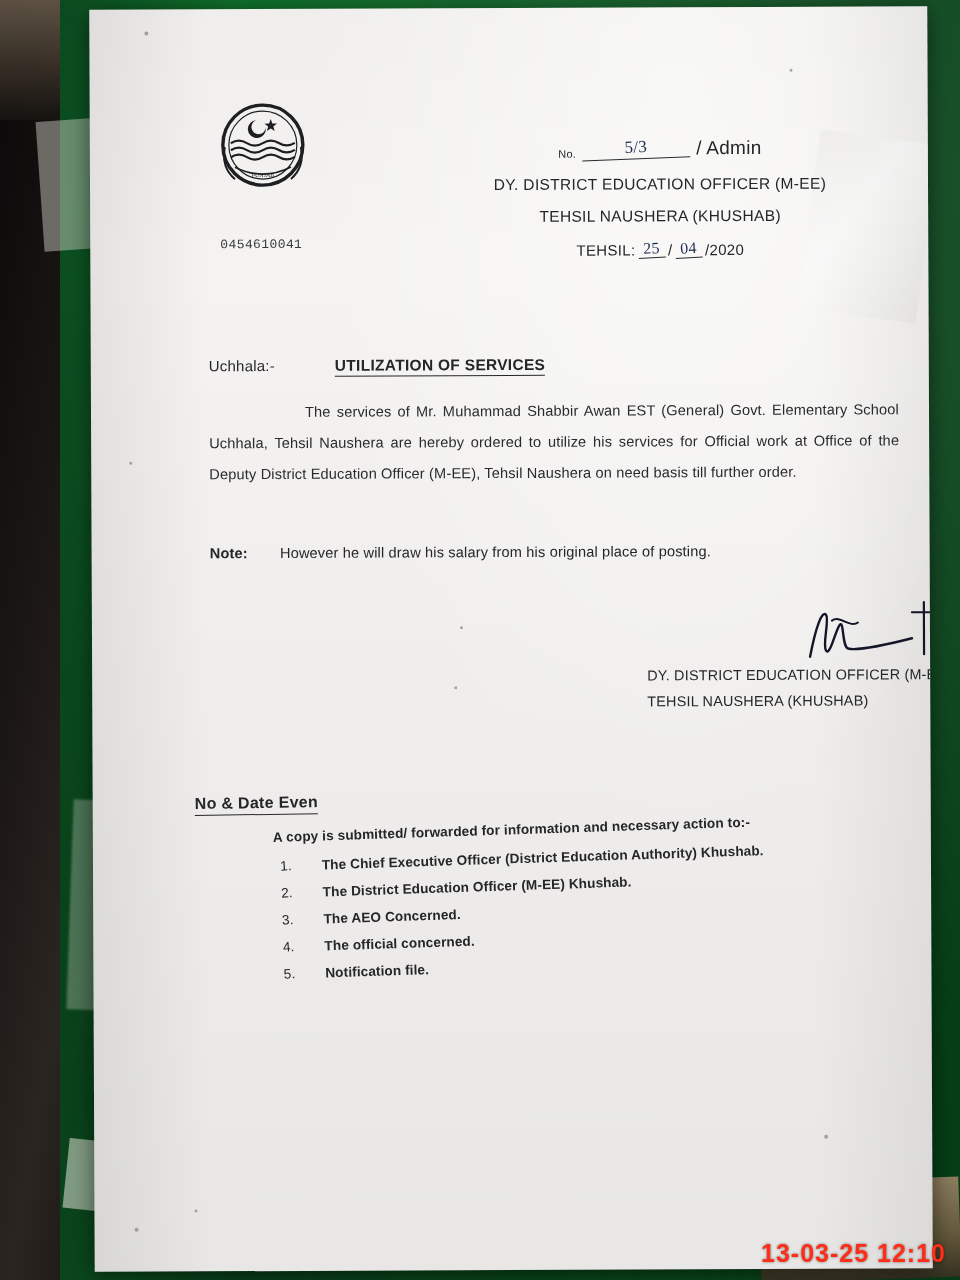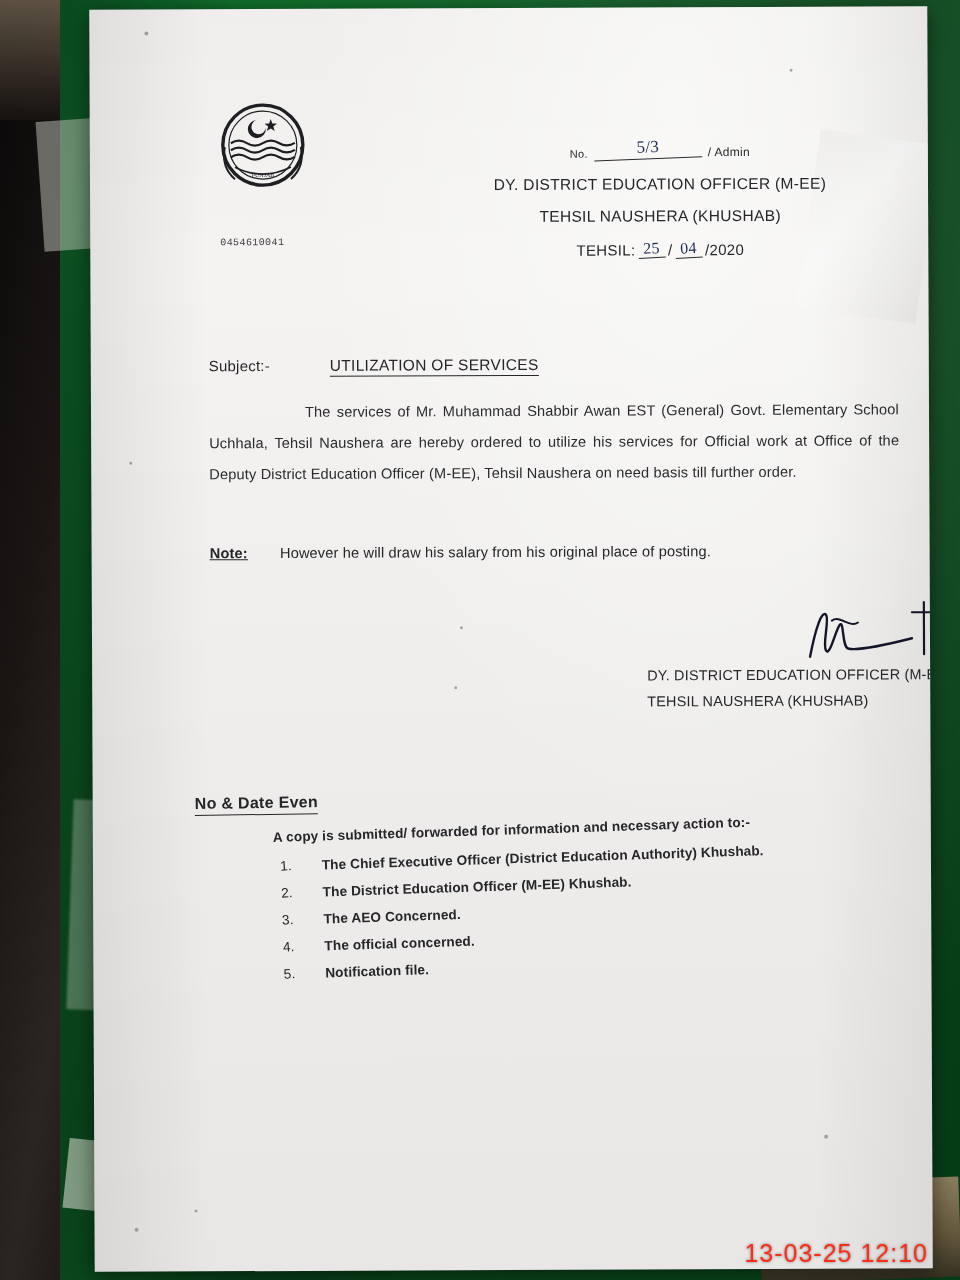--- a/index.html
+++ b/index.html
@@ -116,21 +116,21 @@
   .emblem {
     position: absolute;
     left: 125px; top: 88px;
     width: 96px; height: 96px;
   }
   .emblem svg { display:block; }
 
   .barcode-num {
     position: absolute;
     left: 130px; top: 228px;
-    font-size: 10px;
+    font-size: 13px;
     letter-spacing: .4px;
     color: #3b3b3f;
     font-family: "Liberation Mono", monospace;
   }
 
   .hdr {
     position: absolute;
     left: 330px; top: 130px;
     width: 480px;
     text-align: center;
@@ -148,21 +148,21 @@
   .no-value {
     min-width: 96px;
     border-bottom: 1.6px solid #2a2a2e;
     text-align: center;
     font-family: "Liberation Serif", serif;
     font-size: 17px;
     color: #1d2b50;
     padding: 0 6px 1px;
     transform: rotate(-2deg);
   }
-  .no-suffix { font-size: 12px; }
+  .no-suffix { font-size: 19px; }
   .hdr-line {
     font-size: 15.5px;
     letter-spacing: .35px;
     margin-bottom: 14px;
     white-space: nowrap;
   }
   .dated-line {
     display: flex;
     align-items: flex-end;
     justify-content: center;
@@ -184,21 +184,21 @@
     position: absolute;
     left: 118px; top: 348px;
     width: 660px;
     display: flex;
     align-items: baseline;
     gap: 60px;
   }
   .subject-label { font-size: 15px; letter-spacing: .2px; }
   .subject-title {
     font-size: 15.5px;
-    font-weight: normal;
+    font-weight: bold;
     letter-spacing: .3px;
     border-bottom: 1.6px solid #26262a;
     padding-bottom: 1px;
   }
 
   .body-text {
     position: absolute;
     left: 118px; top: 388px;
     width: 690px;
     font-size: 14.6px;
@@ -211,21 +211,21 @@
 
   .note-row {
     position: absolute;
     left: 118px; top: 536px;
     width: 690px;
     display: flex;
     gap: 32px;
     align-items: baseline;
     font-size: 14.6px;
   }
-  .note-label { font-weight: bold; letter-spacing: .2px; text-decoration: underline; }
+  .note-label { font-weight: bold; letter-spacing: .2px; }
   .note-text { letter-spacing: .15px; }
 
   .signature {
     position: absolute;
     left: 700px; top: 592px;
     width: 160px; height: 70px;
   }
 
   .sign-block {
     position: absolute;
@@ -272,25 +272,25 @@
   }
   .copy-num {
     width: 18px;
     text-align: right;
     font-weight: normal;
     transform: rotate(-2deg);
   }
 
   .timestamp {
     position: absolute;
-    right: 32px; bottom: 12px;
+    right: 14px; bottom: 12px;
     color: #ff2d18;
     font-family: "Liberation Sans", sans-serif;
     font-size: 25px;
-    font-weight: normal;
+    font-weight: bold;
     letter-spacing: 1px;
     text-shadow: 0 0 3px rgba(0,0,0,.5);
   }
 </style>
 </head>
 <body>
 
 <div id="scene">
 
   <div class="bg-dark"></div>
@@ -346,21 +346,21 @@
         <div class="dated-line">
           <span>TEHSIL:</span>
           <span class="dated-val">25</span>
           <span>/</span>
           <span class="dated-val">04</span>
           <span>/2020</span>
         </div>
       </div>
 
       <div class="subject-row">
-        <span class="subject-label">Subject:-</span>
+        <span class="subject-label">Uchhala:-</span>
         <span class="subject-title">UTILIZATION OF SERVICES</span>
       </div>
 
       <div class="body-text">The services of Mr. Muhammad Shabbir Awan EST (General) Govt. Elementary School Uchhala, Tehsil Naushera are hereby ordered to utilize his services for Official work at Office of the Deputy District Education Officer (M-EE), Tehsil Naushera on need basis till further order.</div>
 
       <div class="note-row">
         <span class="note-label">Note:</span>
         <span class="note-text">However he will draw his salary from his original place of posting.</span>
       </div>
 

